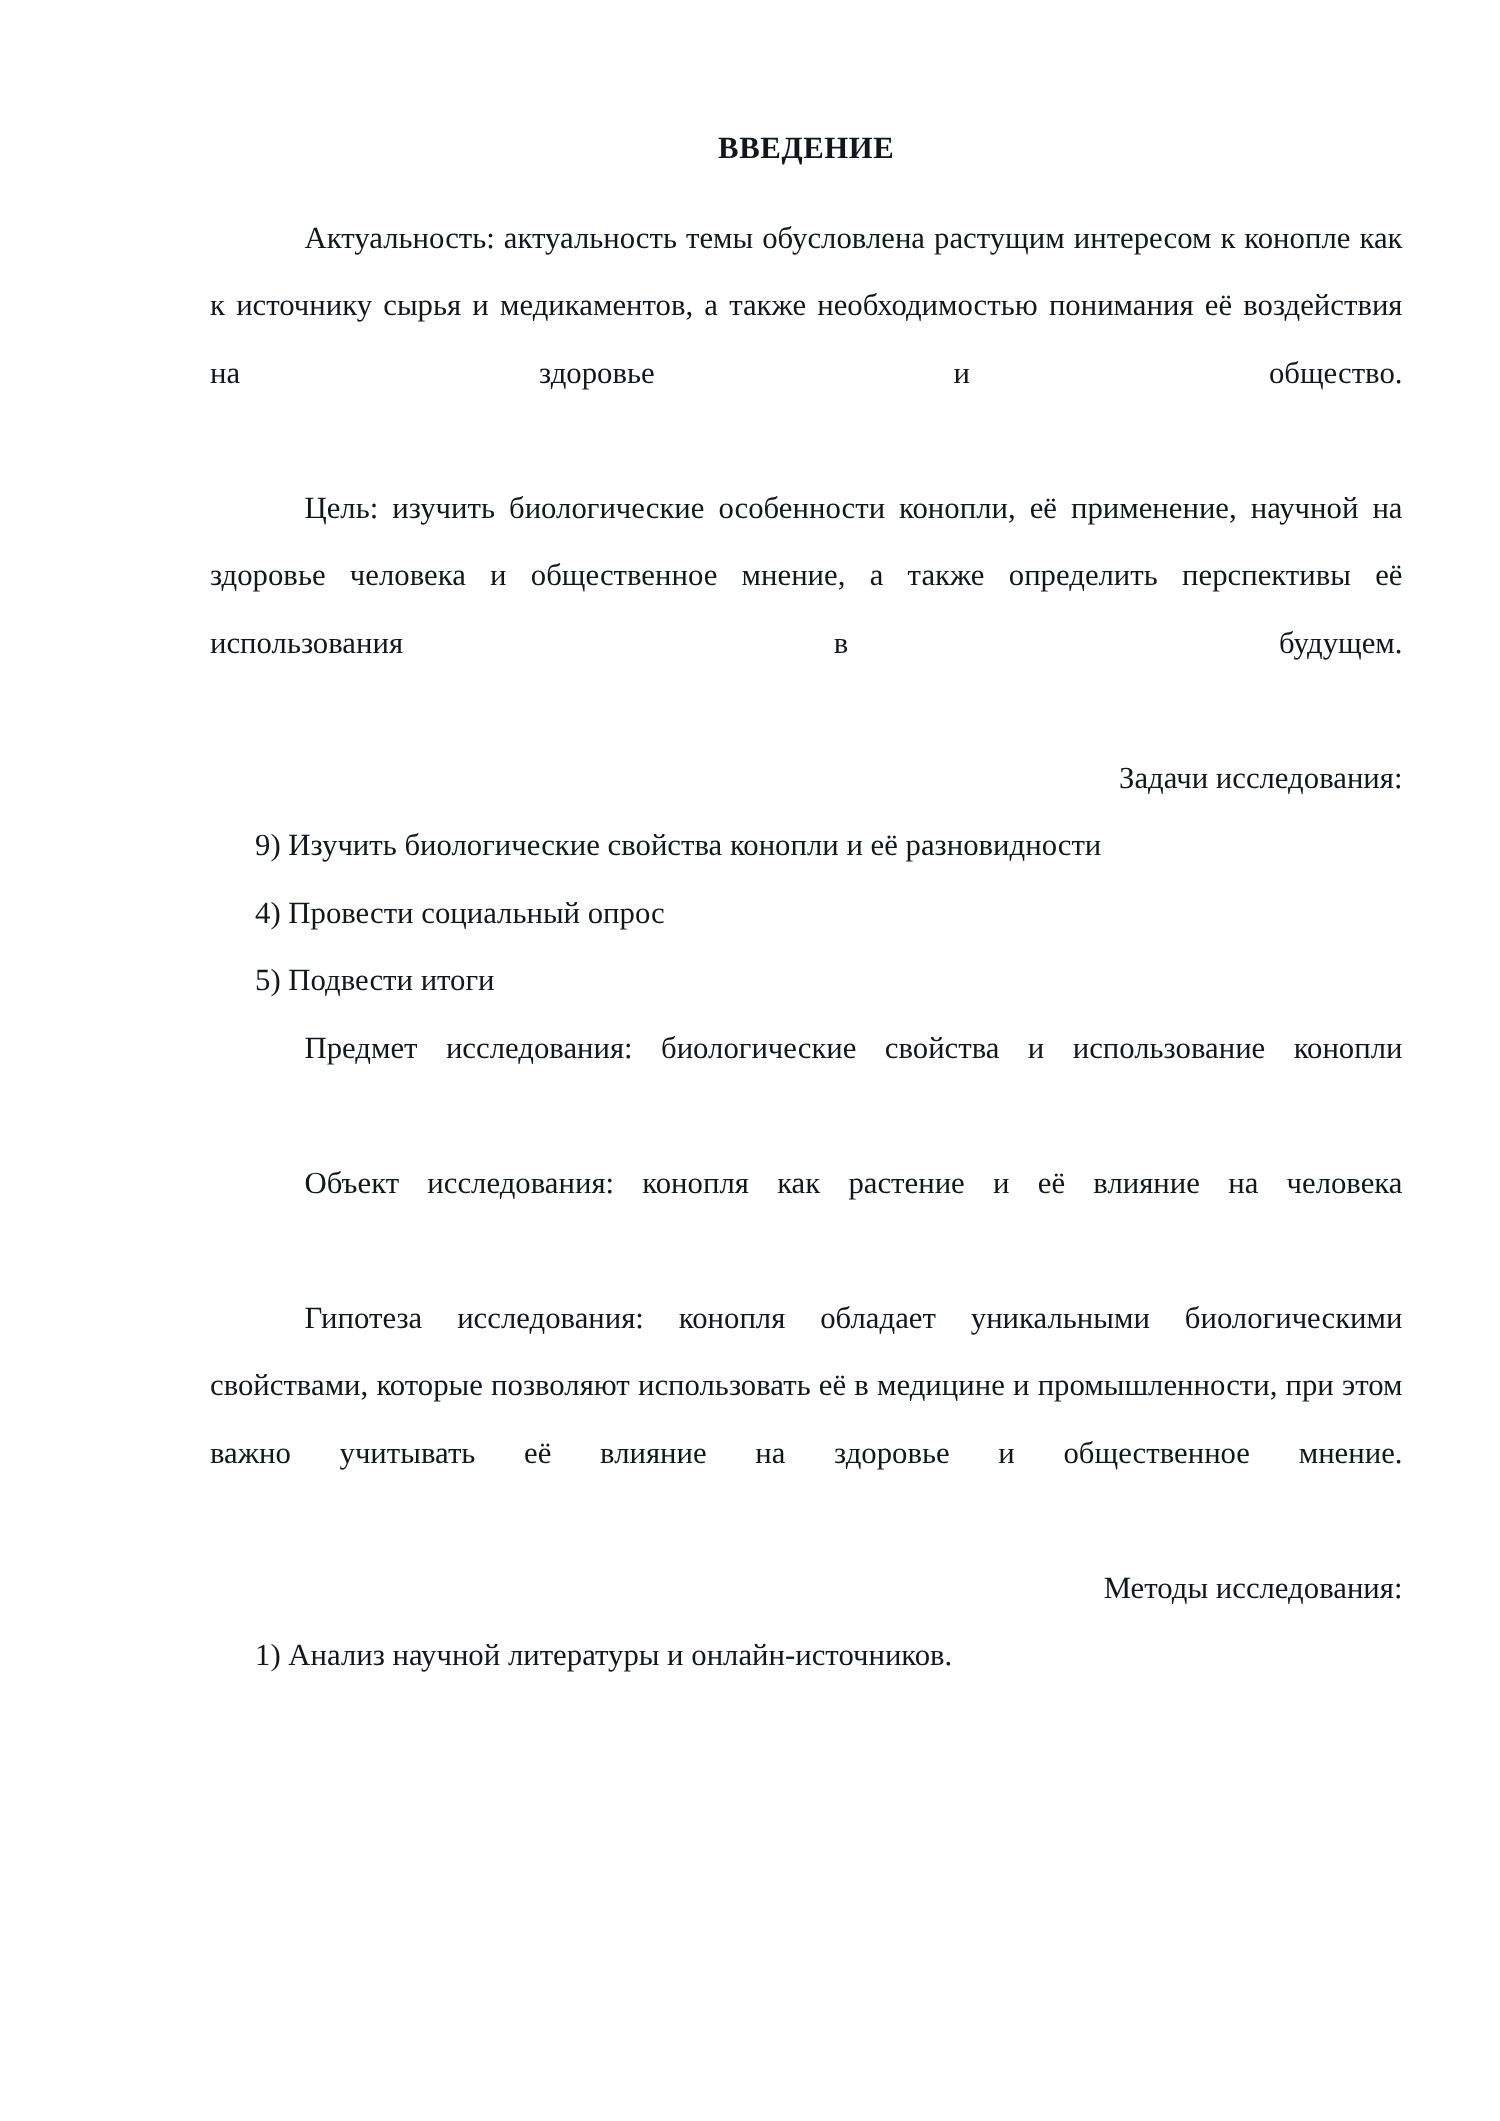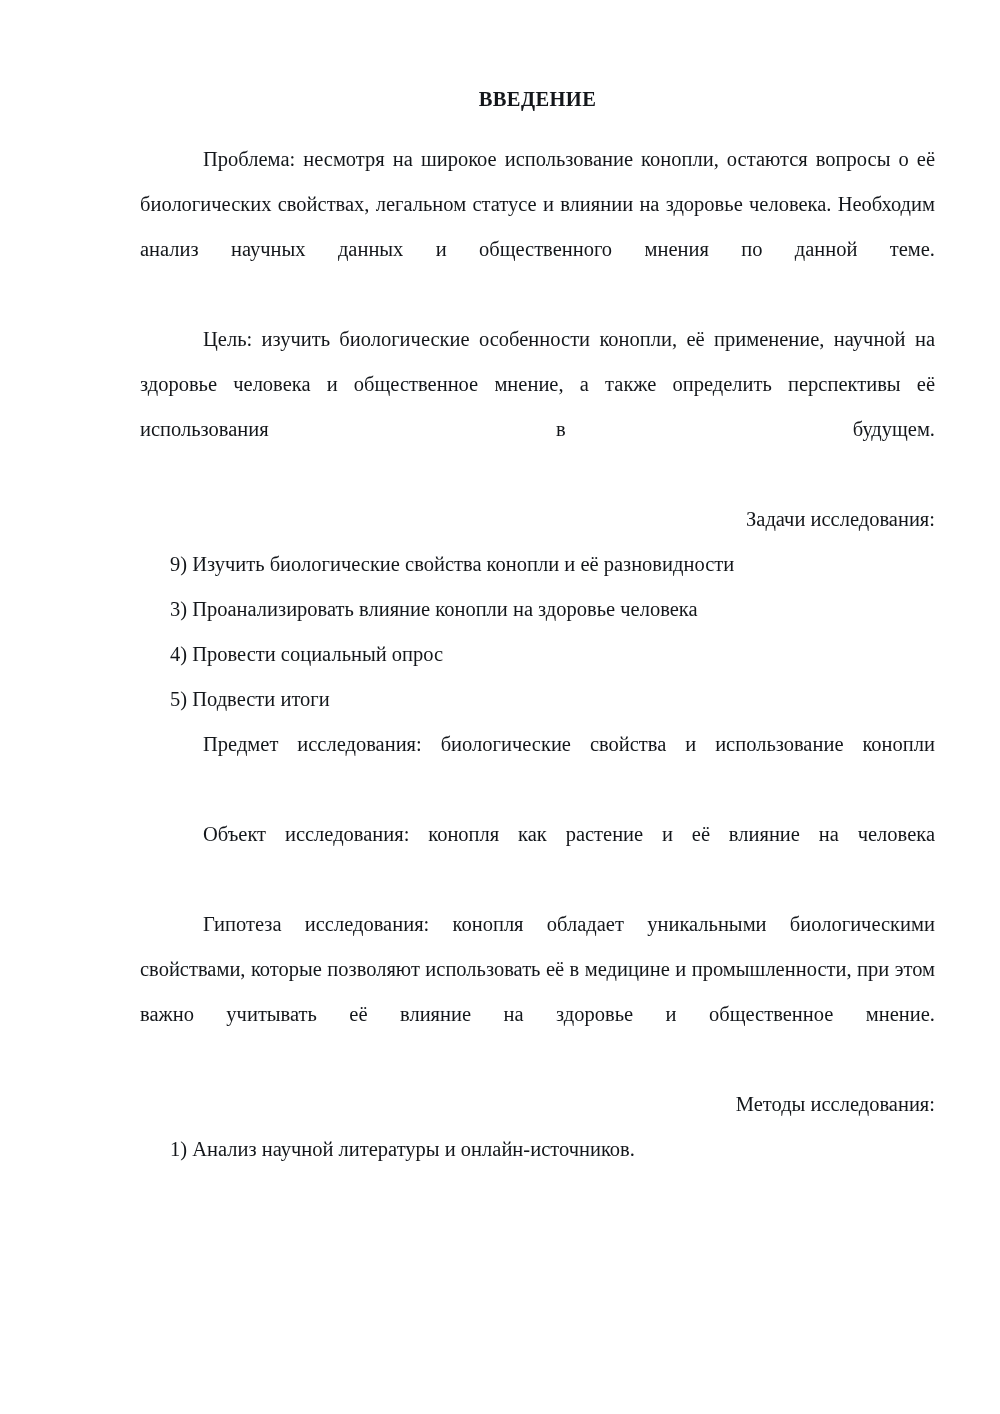--- a/index.html
+++ b/index.html
@@ -100,31 +100,30 @@
 </style>
 </head>
 <body>
 
 <div class="page">
 
   <div class="content">
 
     <h1 class="doc-title">ВВЕДЕНИЕ</h1>
 
+    <p class="para">Актуальность: актуальность темы обусловлена растущим интересом к конопле как к источнику сырья и медикаментов, а также необходимостью понимания её воздействия на здоровье и общество.</p>
 
-    <p class="para">Проблема: несмотря на широкое использование конопли, остаются вопросы о её биологических свойствах, легальном статусе и влиянии на здоровье человека. Необходим анализ научных данных и общественного мнения по данной теме.</p>
 
     <p class="para">Цель: изучить биологические особенности конопли, её применение, научной на здоровье человека и общественное мнение, а также определить перспективы её использования в будущем.</p>
 
     <p class="sub-head">Задачи исследования:</p>
 
     <p class="list-line single">9) Изучить биологические свойства конопли и её разновидности</p>
 
 
-    <p class="list-line single">3) Проанализировать влияние конопли на здоровье человека</p>
 
     <p class="list-line single">4) Провести социальный опрос</p>
 
     <p class="list-line single">5) Подвести итоги</p>
 
     <p class="para">Предмет исследования: биологические свойства и использование конопли</p>
 
     <p class="para">Объект исследования: конопля как растение и её влияние на человека</p>
 
     <p class="para">Гипотеза исследования: конопля обладает уникальными биологическими свойствами, которые позволяют использовать её в медицине и промышленности, при этом важно учитывать её влияние на здоровье и общественное мнение.</p>

